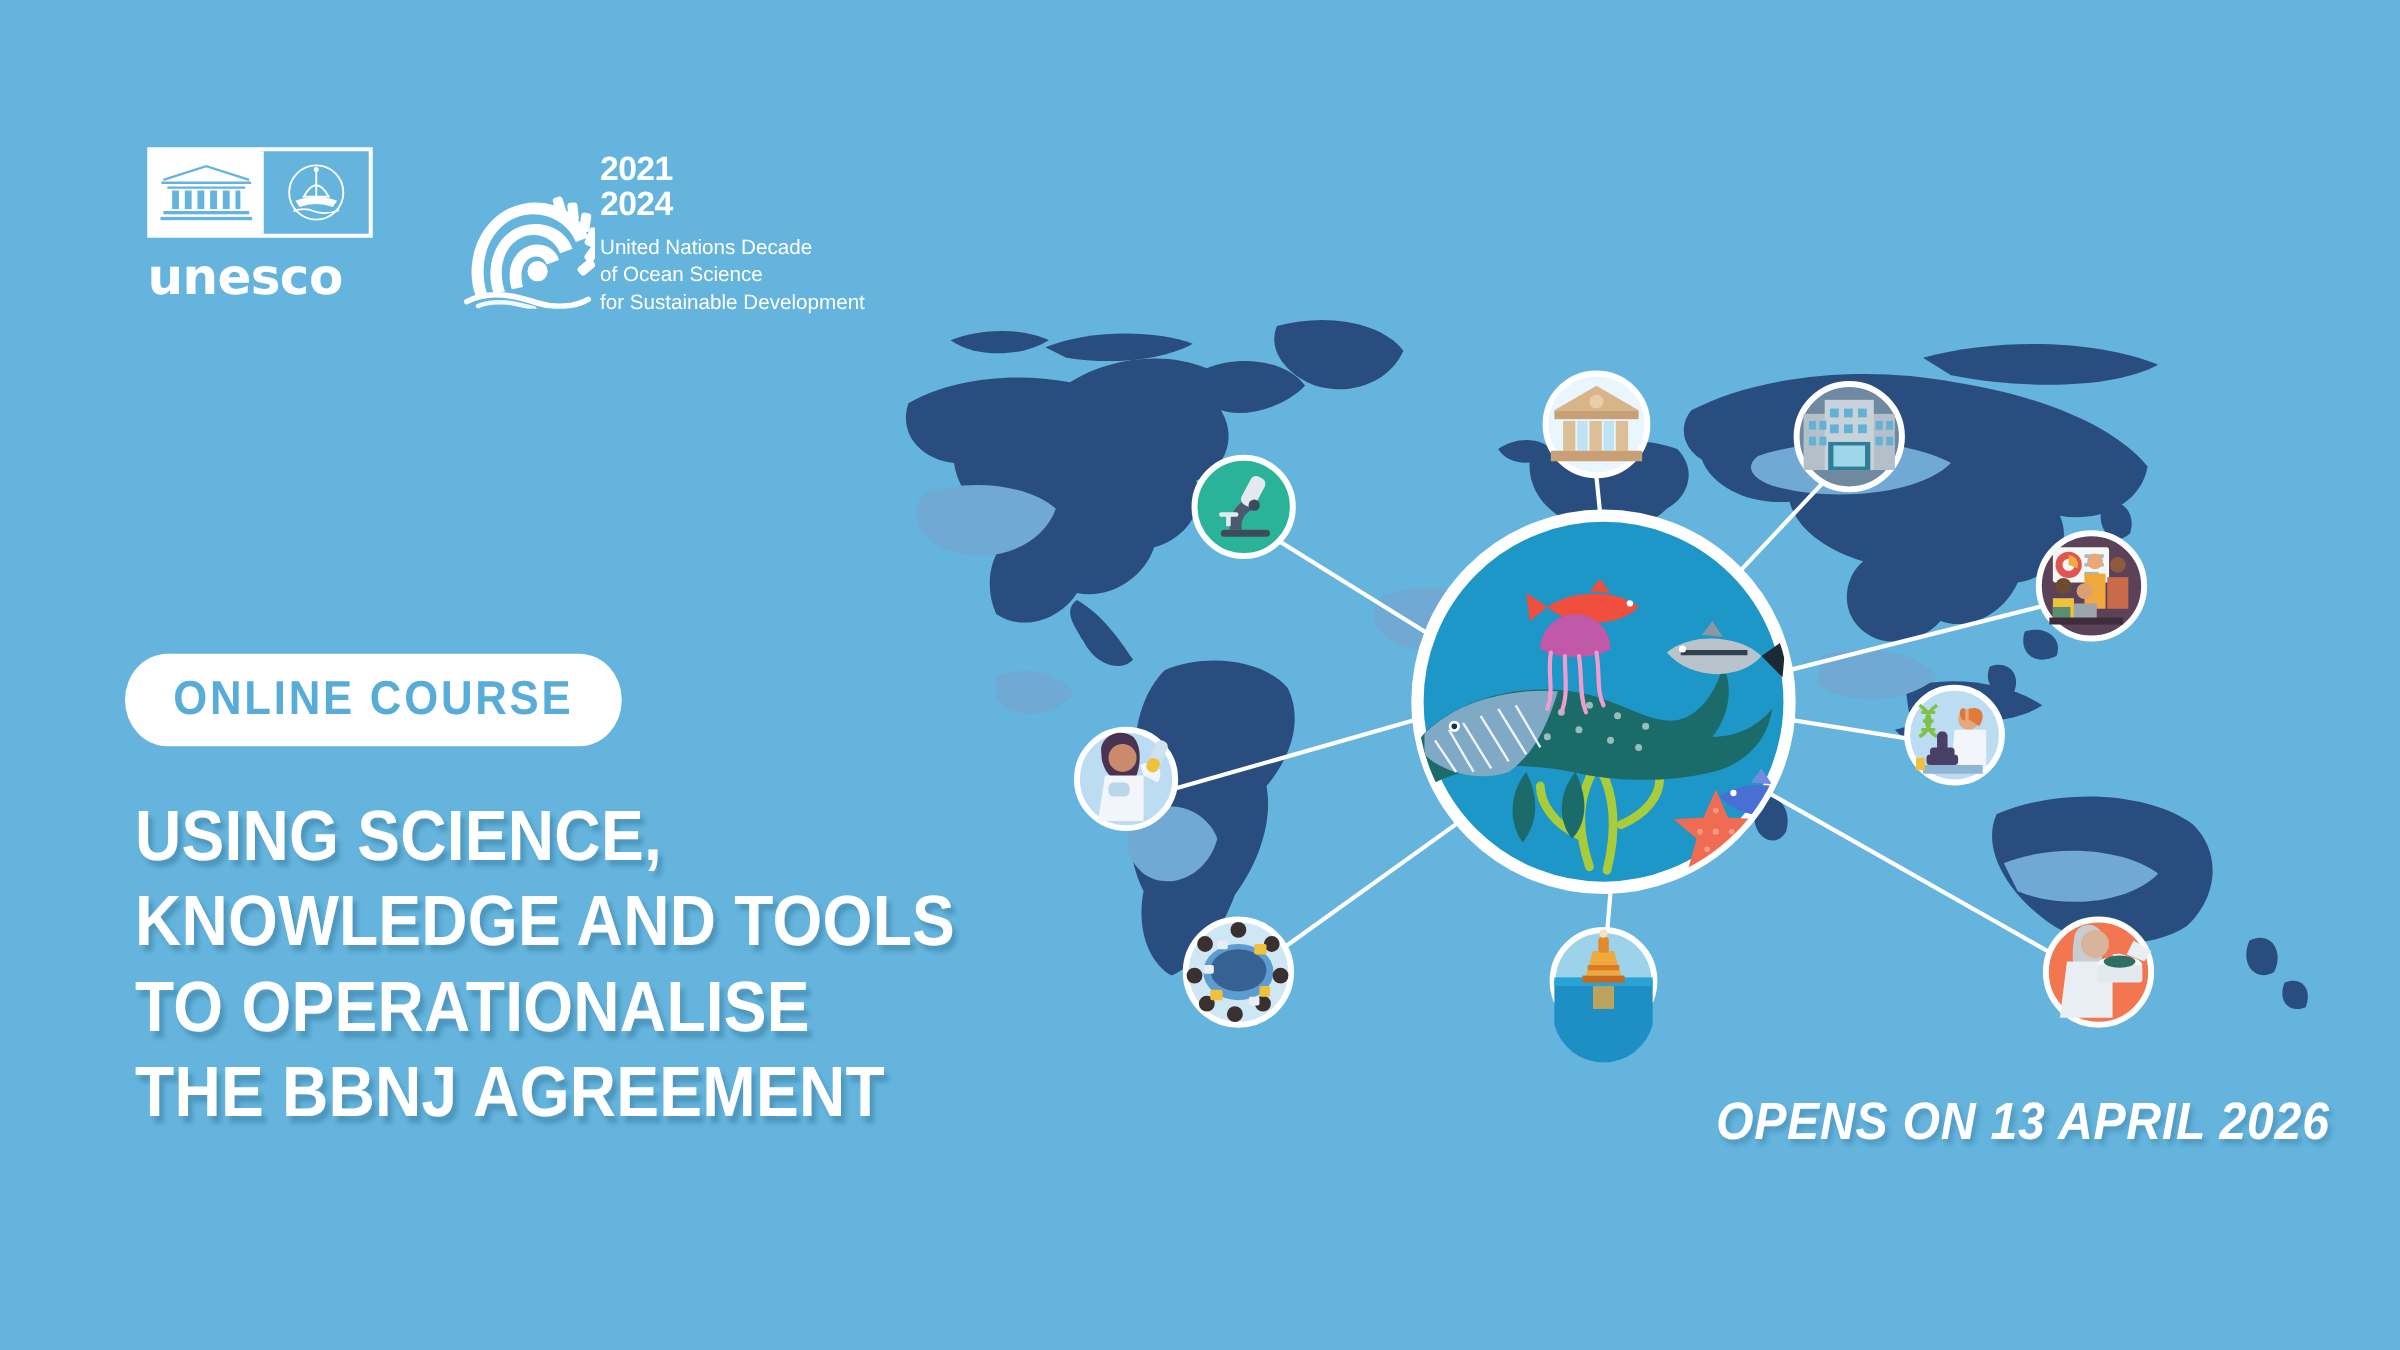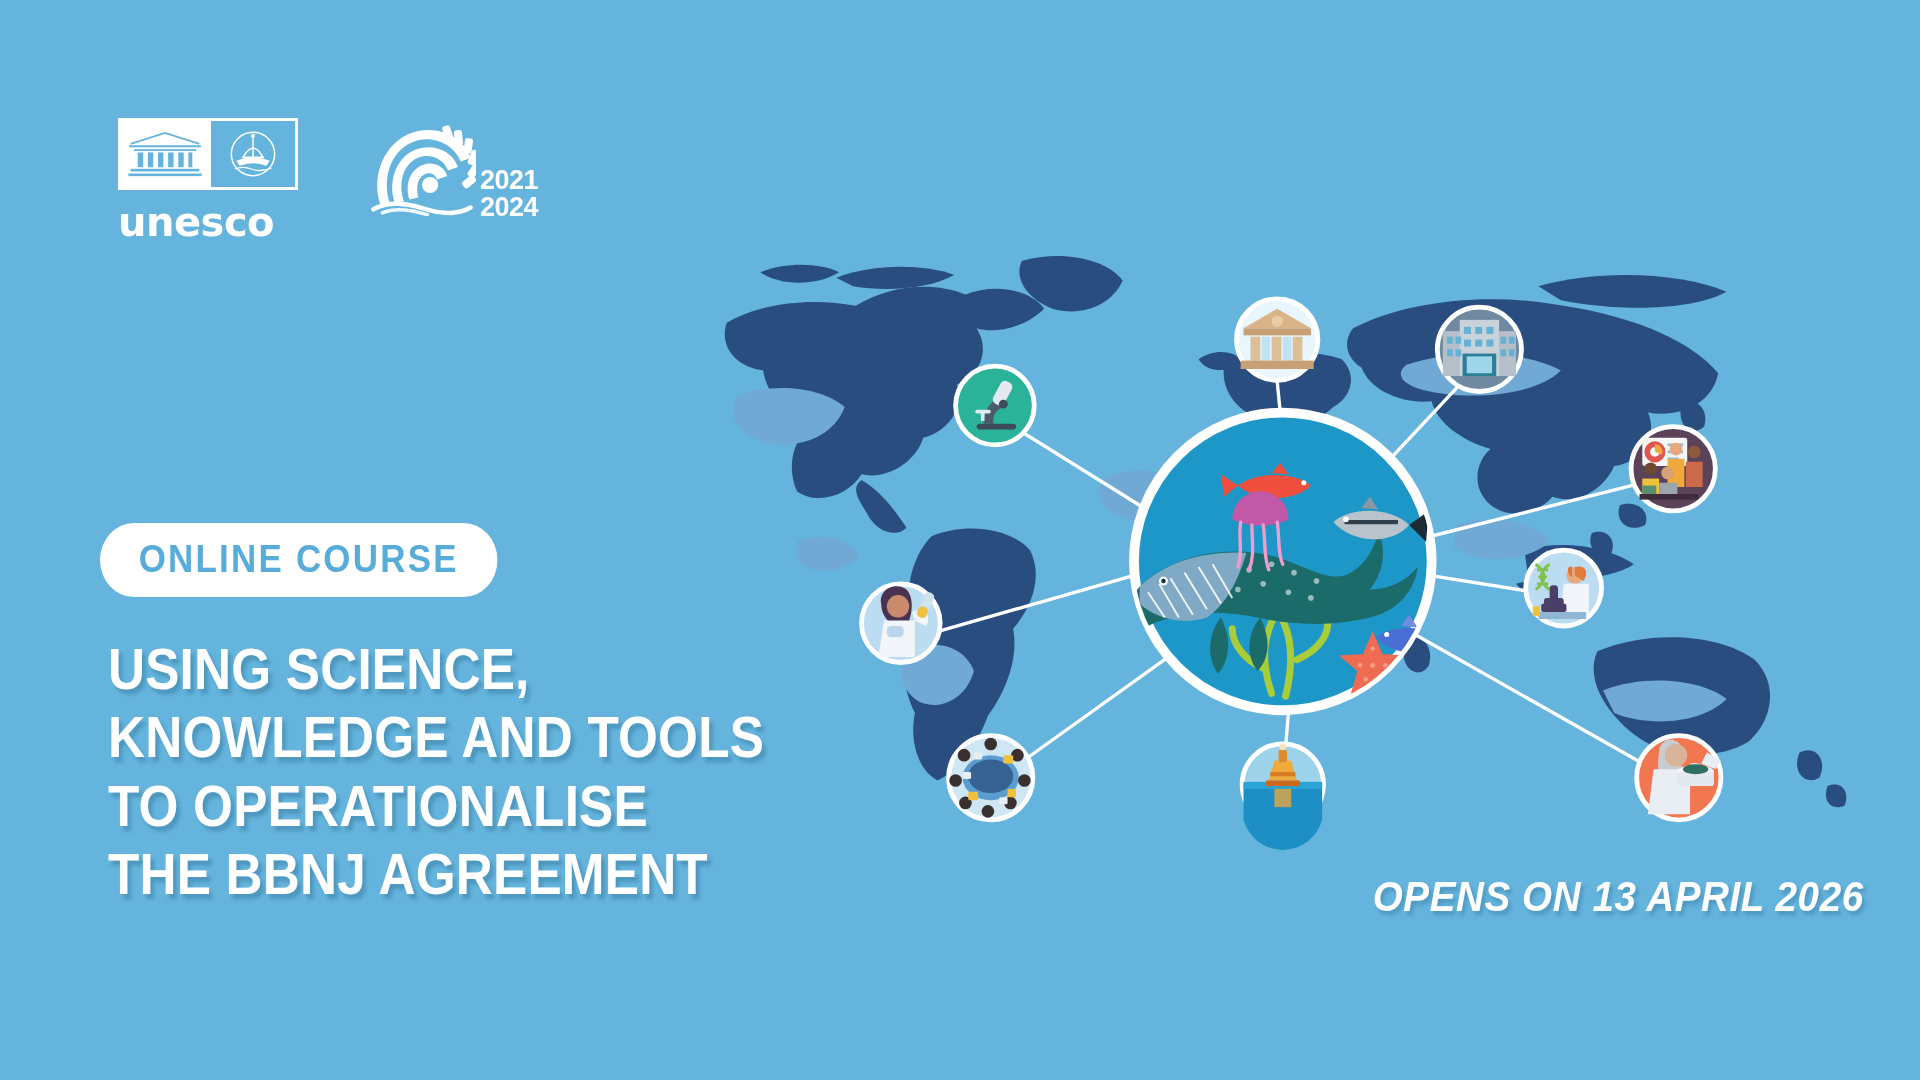--- a/index.html
+++ b/index.html
@@ -149,20 +149,25 @@
               <rect x="108" y="58" width="9" height="16" rx="3" transform="rotate(50 112 66)"></rect>
             </g>
           </g>
         </svg>
       </div>
       <div class="decade-text">
         <div class="decade-years">
           <div>2021</div>
           <div>2024</div>
         </div>
+        <div class="decade-lines">
+          <div>United Nations Decade</div>
+          <div>of Ocean Science</div>
+          <div>for Sustainable Development</div>
+        </div>
       </div>
     </div>
   </div>
 
   <div class="badge">ONLINE COURSE</div>
 
   <div class="headline">
     <div>USING SCIENCE,</div>
     <div>KNOWLEDGE AND TOOLS</div>
     <div>TO OPERATIONALISE</div>

